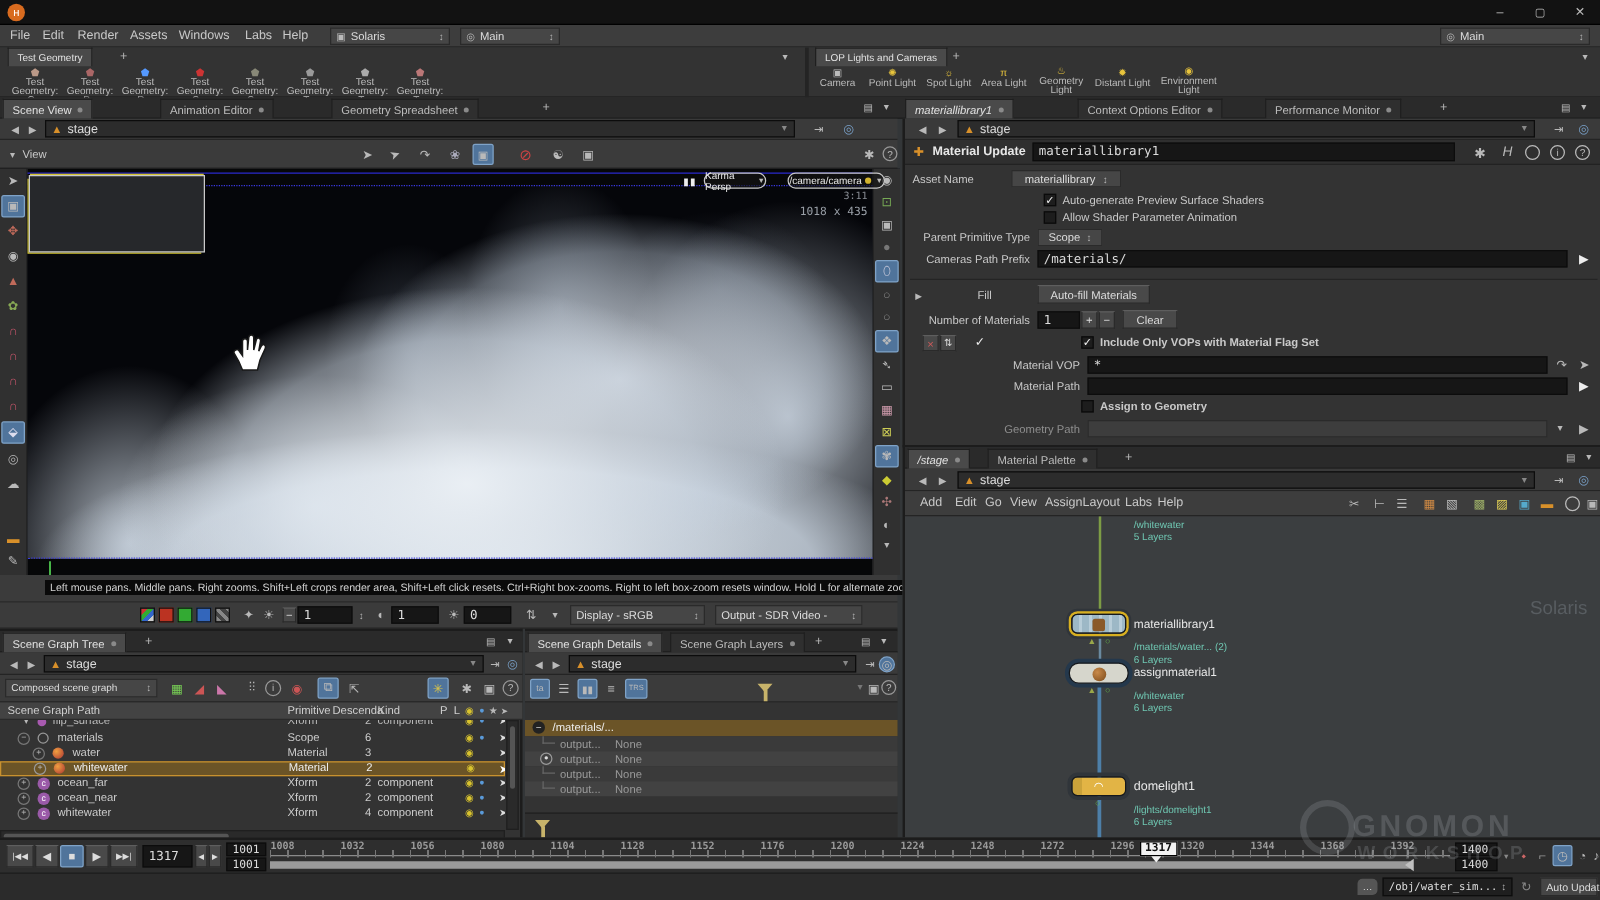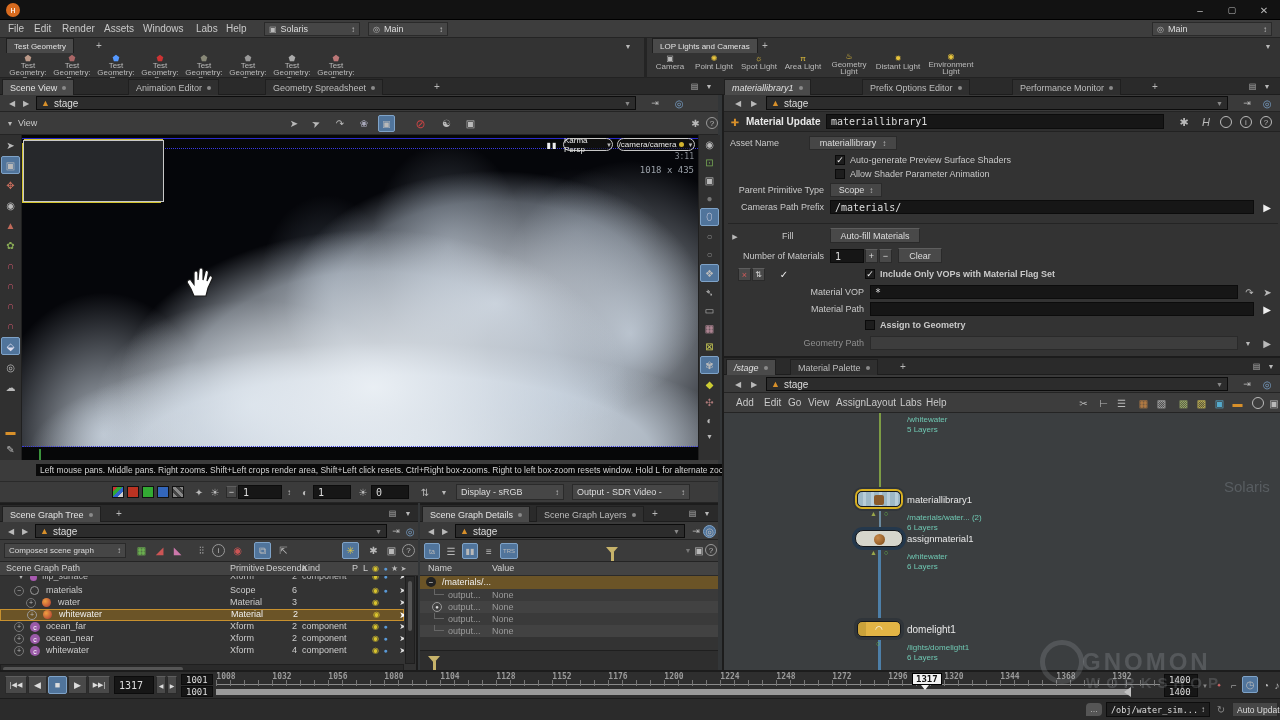--- a/index.html
+++ b/index.html
@@ -175,21 +175,21 @@
         <span class="closeDot"></span>
       </div>
     <div class="t ico" style="left:430px;top:2px;width:14px;height:13px;">+</div>
     <div class="t ico" style="left:688px;top:2px;width:13px;height:13px;font-size:8px;">▤</div>
     <div class="t ico" style="left:703px;top:2px;width:12px;height:13px;font-size:7px;">▼</div>
     <div class="t tab tabA" style="left:724px;top:1px;height:16px;font-style:italic;">
         <span>materiallibrary1</span>
         <span class="closeDot"></span>
       </div>
     <div class="t tab" style="left:862px;top:1px;height:16px;">
-        <span>Prefix Options Editor</span>
+        <span>Context Options Editor</span>
         <span class="closeDot"></span>
       </div>
     <div class="t tab" style="left:1012px;top:1px;height:16px;">
         <span>Performance Monitor</span>
         <span class="closeDot"></span>
       </div>
     <div class="t ico" style="left:1148px;top:2px;width:14px;height:13px;">+</div>
     <div class="t ico" style="left:1246px;top:2px;width:13px;height:13px;font-size:8px;">▤</div>
     <div class="t ico" style="left:1261px;top:2px;width:12px;height:13px;font-size:7px;">▼</div>
   </div>
@@ -280,21 +280,21 @@
     <div class="t" style="left:22px;top:13px;width:676px;height:0;border-top:1px dotted #3a3ae0;"></div>
     <div class="t" style="left:22px;top:311px;width:676px;height:0;border-top:1px dotted #3a3ae0;"></div>
 
     <div class="t" style="left:23px;top:5px;width:141px;height:62px;background:#26282b;border:1px solid #c9c9c9;box-shadow:-2px 2px 0 -1px #d2c32e, 0 -2px 0 -1px #d2c32e;"></div>
 
     <div class="t ico" style="left:545px;top:4px;width:14px;height:12px;color:#eee;font-size:8px;letter-spacing:1px;">▮▮</div>
     <div class="t pill" style="left:563px;top:3px;width:50px;height:13px;">
       <span>Karma Persp</span>
         <span class="ico" style="font-size:6px;">▼</span>
     </div>
-    <div class="t pill" style="left:617px;top:3px;width:78px;height:13px;">
+    <div class="t pill" style="left:630px;top:3px;width:78px;height:13px;">
       <span>/camera/camera</span>
       <span style="width:5px;height:5px;background:#d2b32e;border-radius:50%;"></span>
       <span class="ico" style="font-size:6px;">▼</span>
     </div>
 
     <div class="t lbl mono" style="left:610px;top:17px;width:84px;text-align:right;font-size:8px;color:#8a8f96;">3:11</div>
     <div class="t lbl mono" style="left:600px;top:30px;width:94px;text-align:right;font-size:9px;color:#9aa0a8;">1018 x 435</div>
 
     <svg class="t" style="left:185px;top:132px;" width="28" height="30" viewBox="0 0 28 30">
       <path d="M9 29 L6 22 L2.5 16 Q1.5 14 3.5 13 Q5.5 12 6.5 14 L9 17.5 L9 6 Q9 4 11 4 Q13 4 13 6 L13 13 L14 3 Q14.2 1 16 1 Q18 1 18 3 L18 13 L20 5 Q20.5 3 22 3.5 Q23.8 4.2 23.4 6 L22 14 L24 10 Q25 8 26.5 9 Q28 10 27 12.2 L23 21 L21 29 Z" fill="#ffffff" stroke="#1a1a1a" stroke-width="1.2"></path>
@@ -515,24 +515,20 @@
     <div class="t bar" style="left:0;top:35px;width:298px;height:22px;background:#3b3b3b;">
       <div class="t ico hl" style="left:4px;top:3px;width:16px;height:16px;font-size:7px;">ta</div>
       <div class="t ico" style="left:23px;top:3px;width:16px;height:16px;">☰</div>
       <div class="t ico hl" style="left:42px;top:3px;width:16px;height:16px;font-size:8px;">▮▮</div>
       <div class="t ico" style="left:61px;top:3px;width:16px;height:16px;">≡</div>
       <div class="t ico hl" style="left:80px;top:3px;width:18px;height:16px;font-size:6px;">TRS</div>
       <div class="funnel" style="left:186px;top:7px;"></div>
       <div class="t ico" style="left:262px;top:4px;width:12px;height:13px;font-size:7px;color:#777;">▼</div>
       <div class="t ico" style="left:272px;top:3px;width:14px;height:15px;">▣</div>
       <div class="t ico" style="left:285px;top:4px;width:12px;height:12px;border:1px solid #999;border-radius:50%;font-size:8px;">?</div>
-    </div>
-    <div class="t" style="left:0;top:57px;width:298px;height:14px;background:#434343;border-bottom:1px solid #2a2a2a;font-size:9px;">
-      <span class="t" style="left:8px;top:1px;">Name</span>
-      <span class="t" style="left:72px;top:1px;">Value</span>
     </div>
     <div class="t" style="left:0;top:71px;width:298px;height:70px;font-size:9px;">
       <div class="t" style="left:0;top:0;width:298px;height:13px;background:#6b5427;color:#eee;">
         <span class="t ico" style="left:6px;top:1px;width:10px;height:10px;background:#222;border-radius:50%;color:#ddd;font-size:8px;">−</span>
         <span class="t" style="left:22px;top:1px;">/materials/...</span>
       </div>
       <div class="t" style="left:0;top:13px;width:298px;height:12px;background:#3a3a3a;color:#9a9a9a;">
         <span class="t" style="left:14px;top:0;width:10px;height:6px;border-left:1px solid #666;border-bottom:1px solid #666;"></span>
         <span class="t" style="left:28px;top:1px;">output...</span>
         <span class="t" style="left:72px;top:1px;">None</span>

